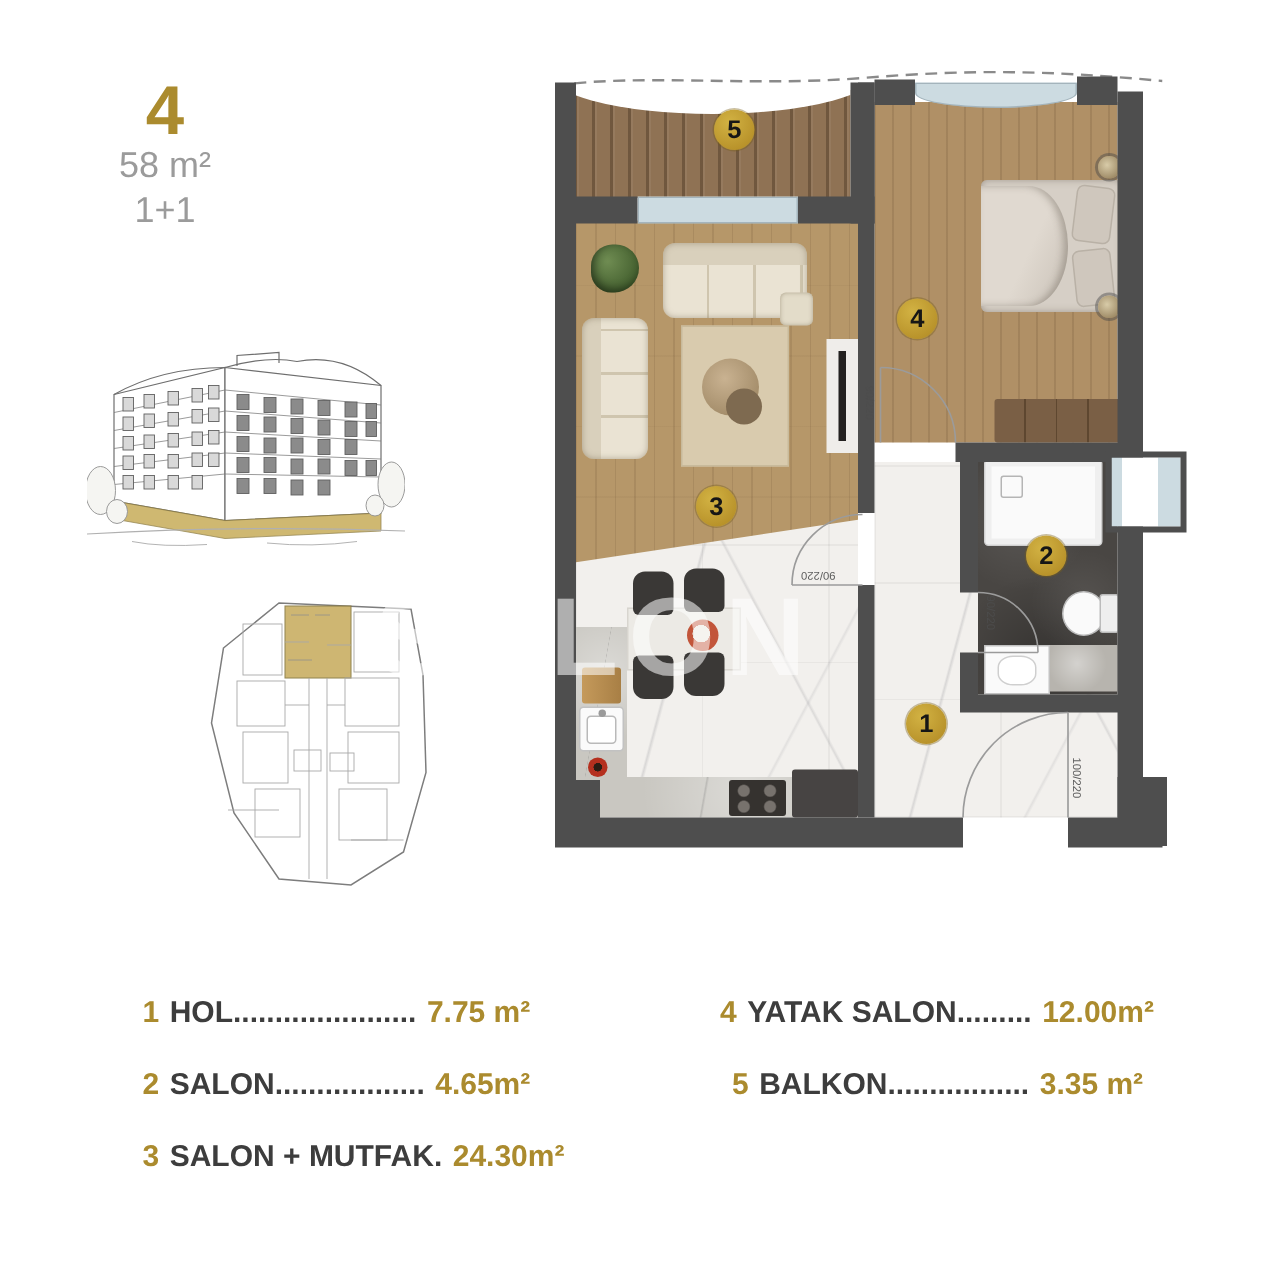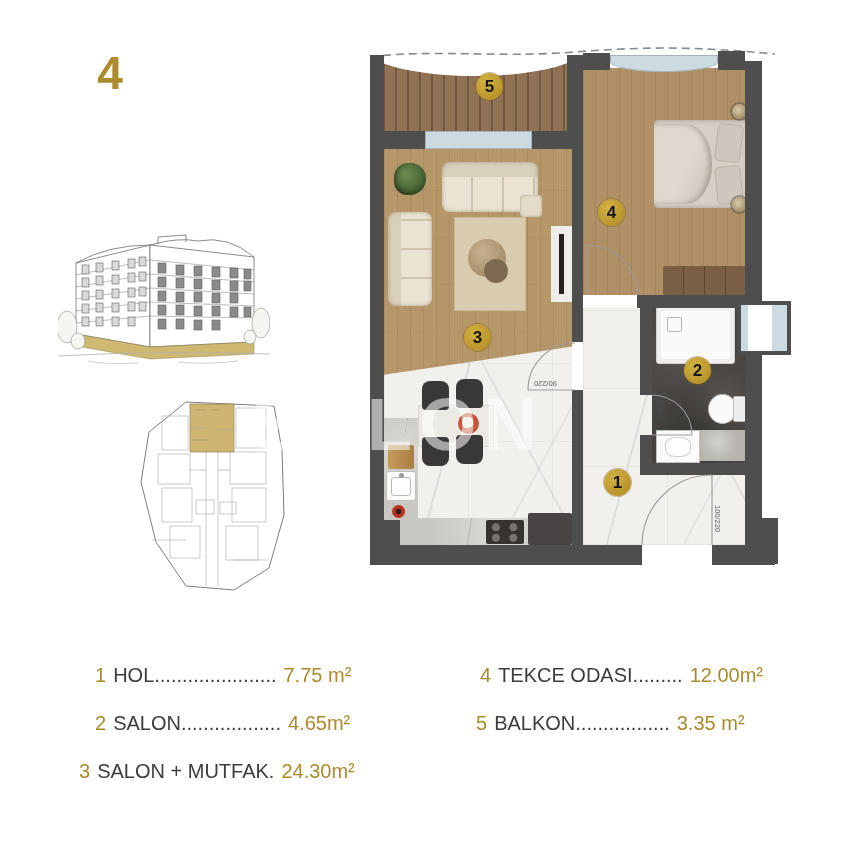--- a/index.html
+++ b/index.html
@@ -47,32 +47,34 @@
          background:radial-gradient(circle at 38% 32%,#d2b243,#b8922a 75%);
          display:flex;align-items:center;justify-content:center;
          color:#161616;font-weight:bold;font-size:17px;box-shadow:0 0 0 1px rgba(120,95,25,.4);}
   .dim{position:absolute;font-size:7.5px;color:#4d4d4d;z-index:6;white-space:nowrap;opacity:.9;}
   .arcs{position:absolute;left:0;top:0;z-index:6;pointer-events:none;}
   .dashtop{position:absolute;left:0;top:0;z-index:2;}
   
   .watermark{position:absolute;left:250px;top:382px;z-index:30;font-size:74px;font-weight:bold;
              letter-spacing:7px;color:rgba(255,255,255,0.55);white-space:nowrap;}
   
-  .legend-row{position:absolute;white-space:nowrap;font-weight:normal;font-size:20px;}
+  .legend-row{position:absolute;white-space:nowrap;font-weight:bold;font-size:20px;}
   .lnum{color:var(--gold);margin-right:7px;}
   .lname{color:var(--textdark);}
   .lval{color:var(--gold);margin-left:7px;}
   
   .white-fix{background:#fafafa;border:1px solid #c2c2c2;position:absolute;z-index:3;}
 </style>
 </head>
 <body>
 
 <div class="unit-title">
   <div class="unit-num">4</div>
+  <div class="unit-sub">58 m²</div>
+  <div class="unit-sub">1+1</div>
 </div>
 
 <svg class="sketch" style="left:58px;top:215px" width="212" height="170" viewBox="0 0 212 170">
   <g stroke="#6e6e6e" stroke-width="0.8" fill="#ffffff">
     <path d="M18,48 L92,30 L92,132 L18,119 Z"></path>
     <path d="M92,30 L196,42 L196,127 L92,132 Z"></path>
     <path d="M18,48 Q50,30 92,30" fill="none"></path>
     <path d="M92,30 Q120,22 140,26 Q170,20 196,42" fill="none"></path>
     <path d="M100,29 L100,22 L128,20 L128,27" fill="none"></path>
   </g>
@@ -302,21 +304,21 @@
 </div>
 
 <div class="watermark">SALON</div>
 
 <div class="legend-row" style="left:95px;top:664px;">
   <span class="lnum">1</span><span class="lname"><span>HOL</span><span>......................</span></span><span class="lval">7.75 m²</span>
 </div>
 <div class="legend-row" style="left:95px;top:712px;">
   <span class="lnum">2</span><span class="lname"><span>SALON</span><span>..................</span></span><span class="lval">4.65m²</span>
 </div>
-<div class="legend-row" style="left:79px;top:760px;">
+<div class="legend-row" style="left:95px;top:760px;">
   <span class="lnum">3</span><span class="lname"><span>SALON + MUTFAK</span><span>.</span></span><span class="lval">24.30m²</span>
 </div>
 <div class="legend-row" style="left:480px;top:664px;">
-  <span class="lnum">4</span><span class="lname"><span>TEKCE ODASI</span><span>.........</span></span><span class="lval">12.00m²</span>
-</div>
-<div class="legend-row" style="left:476px;top:712px;">
+  <span class="lnum">4</span><span class="lname"><span>YATAK SALON</span><span>.........</span></span><span class="lval">12.00m²</span>
+</div>
+<div class="legend-row" style="left:488px;top:712px;">
   <span class="lnum">5</span><span class="lname"><span>BALKON</span><span>.................</span></span><span class="lval">3.35 m²</span>
 </div>
 
 </body></html>

